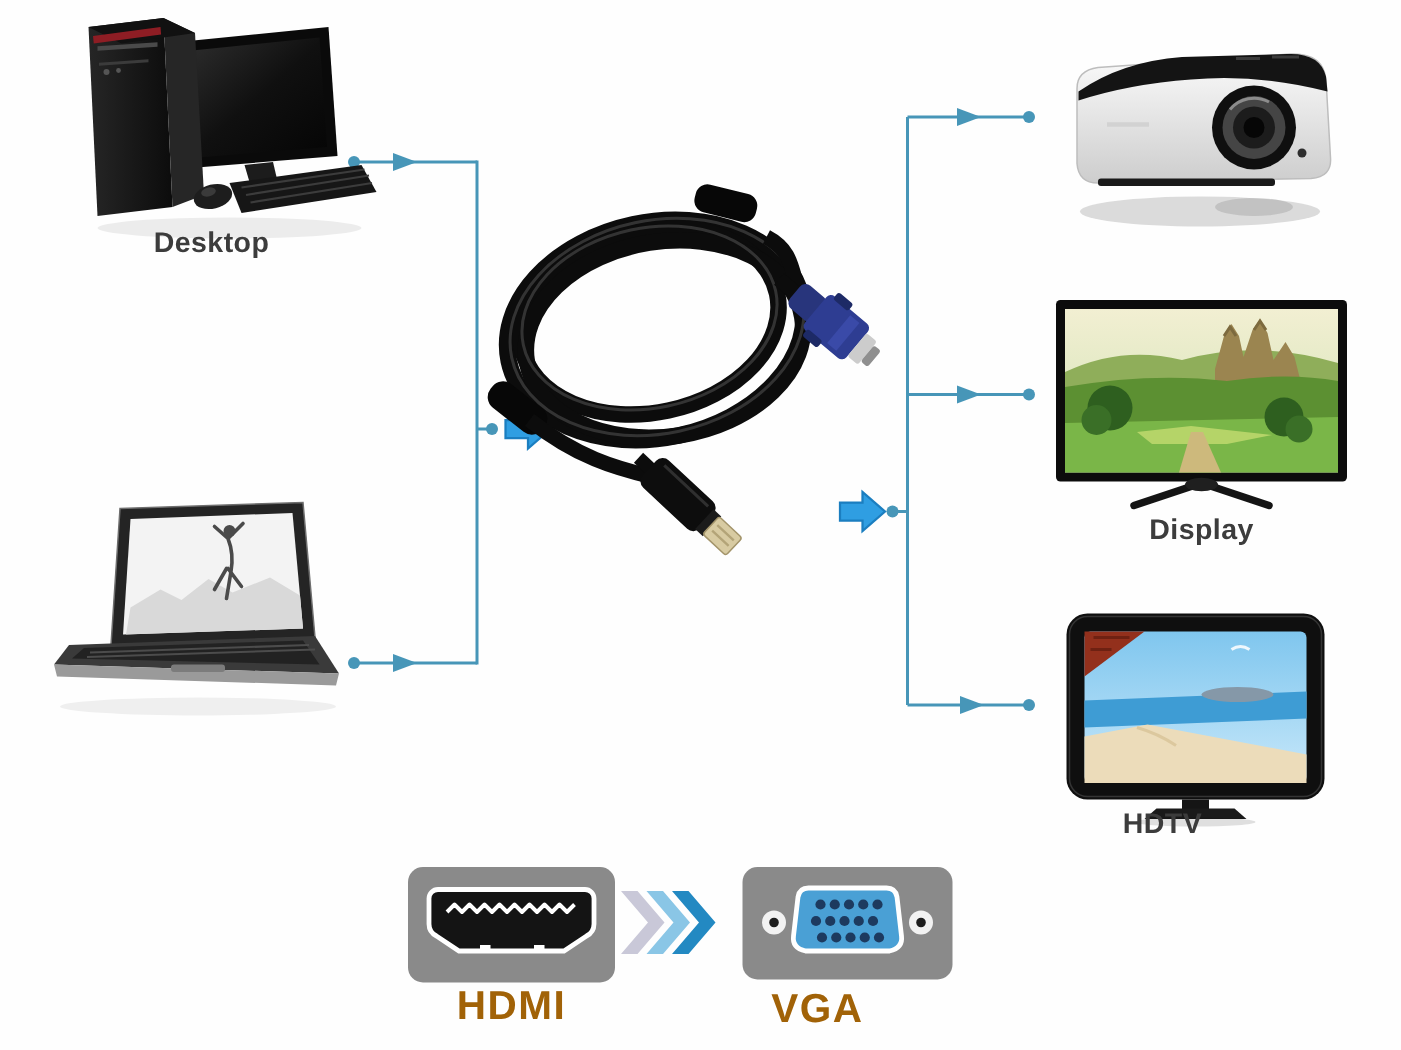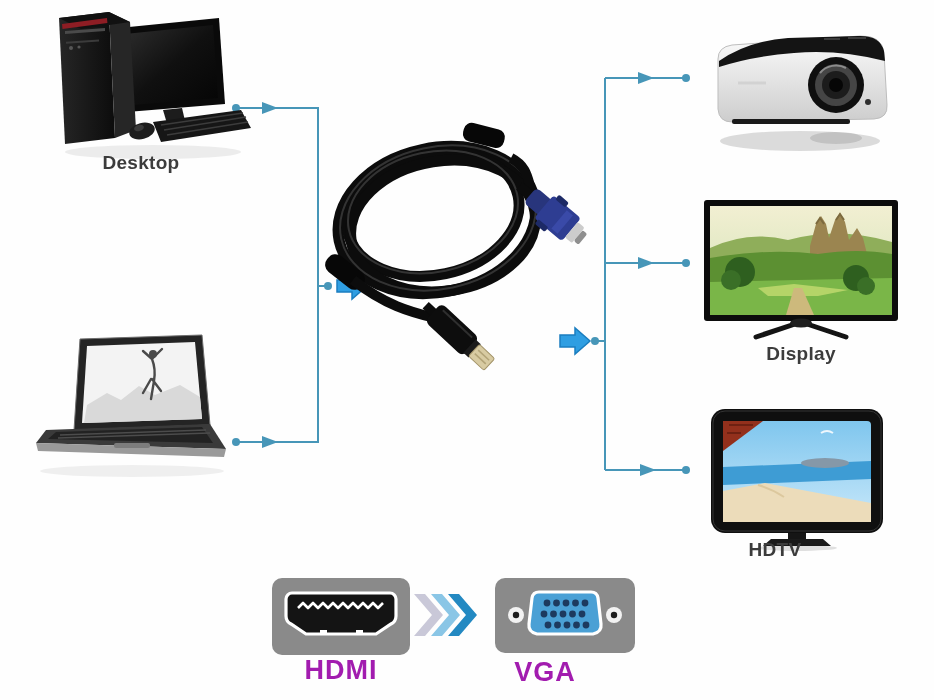--- a/index.html
+++ b/index.html
@@ -9,21 +9,21 @@
   }
   .canvas{position:relative;width:934px;height:700px;background:#fefefe;}
   .overlay{position:absolute;left:0;top:0;width:934px;height:700px;}
   .figure{position:absolute;}
   .figure svg{overflow:visible;display:block;}
   .dev-label{
     position:absolute;text-align:center;color:#3c3c3c;
     font-size:19px;font-weight:600;letter-spacing:.3px;
   }
   .port-label{
-    position:absolute;text-align:center;color:#a21caf;
+    position:absolute;text-align:center;color:#a16207;
     font-size:27px;font-weight:700;letter-spacing:1px;
   }
 </style>
 </head>
 <body>
 
 <div class="canvas">
 
   <svg class="overlay" viewBox="0 0 934 700">
 

